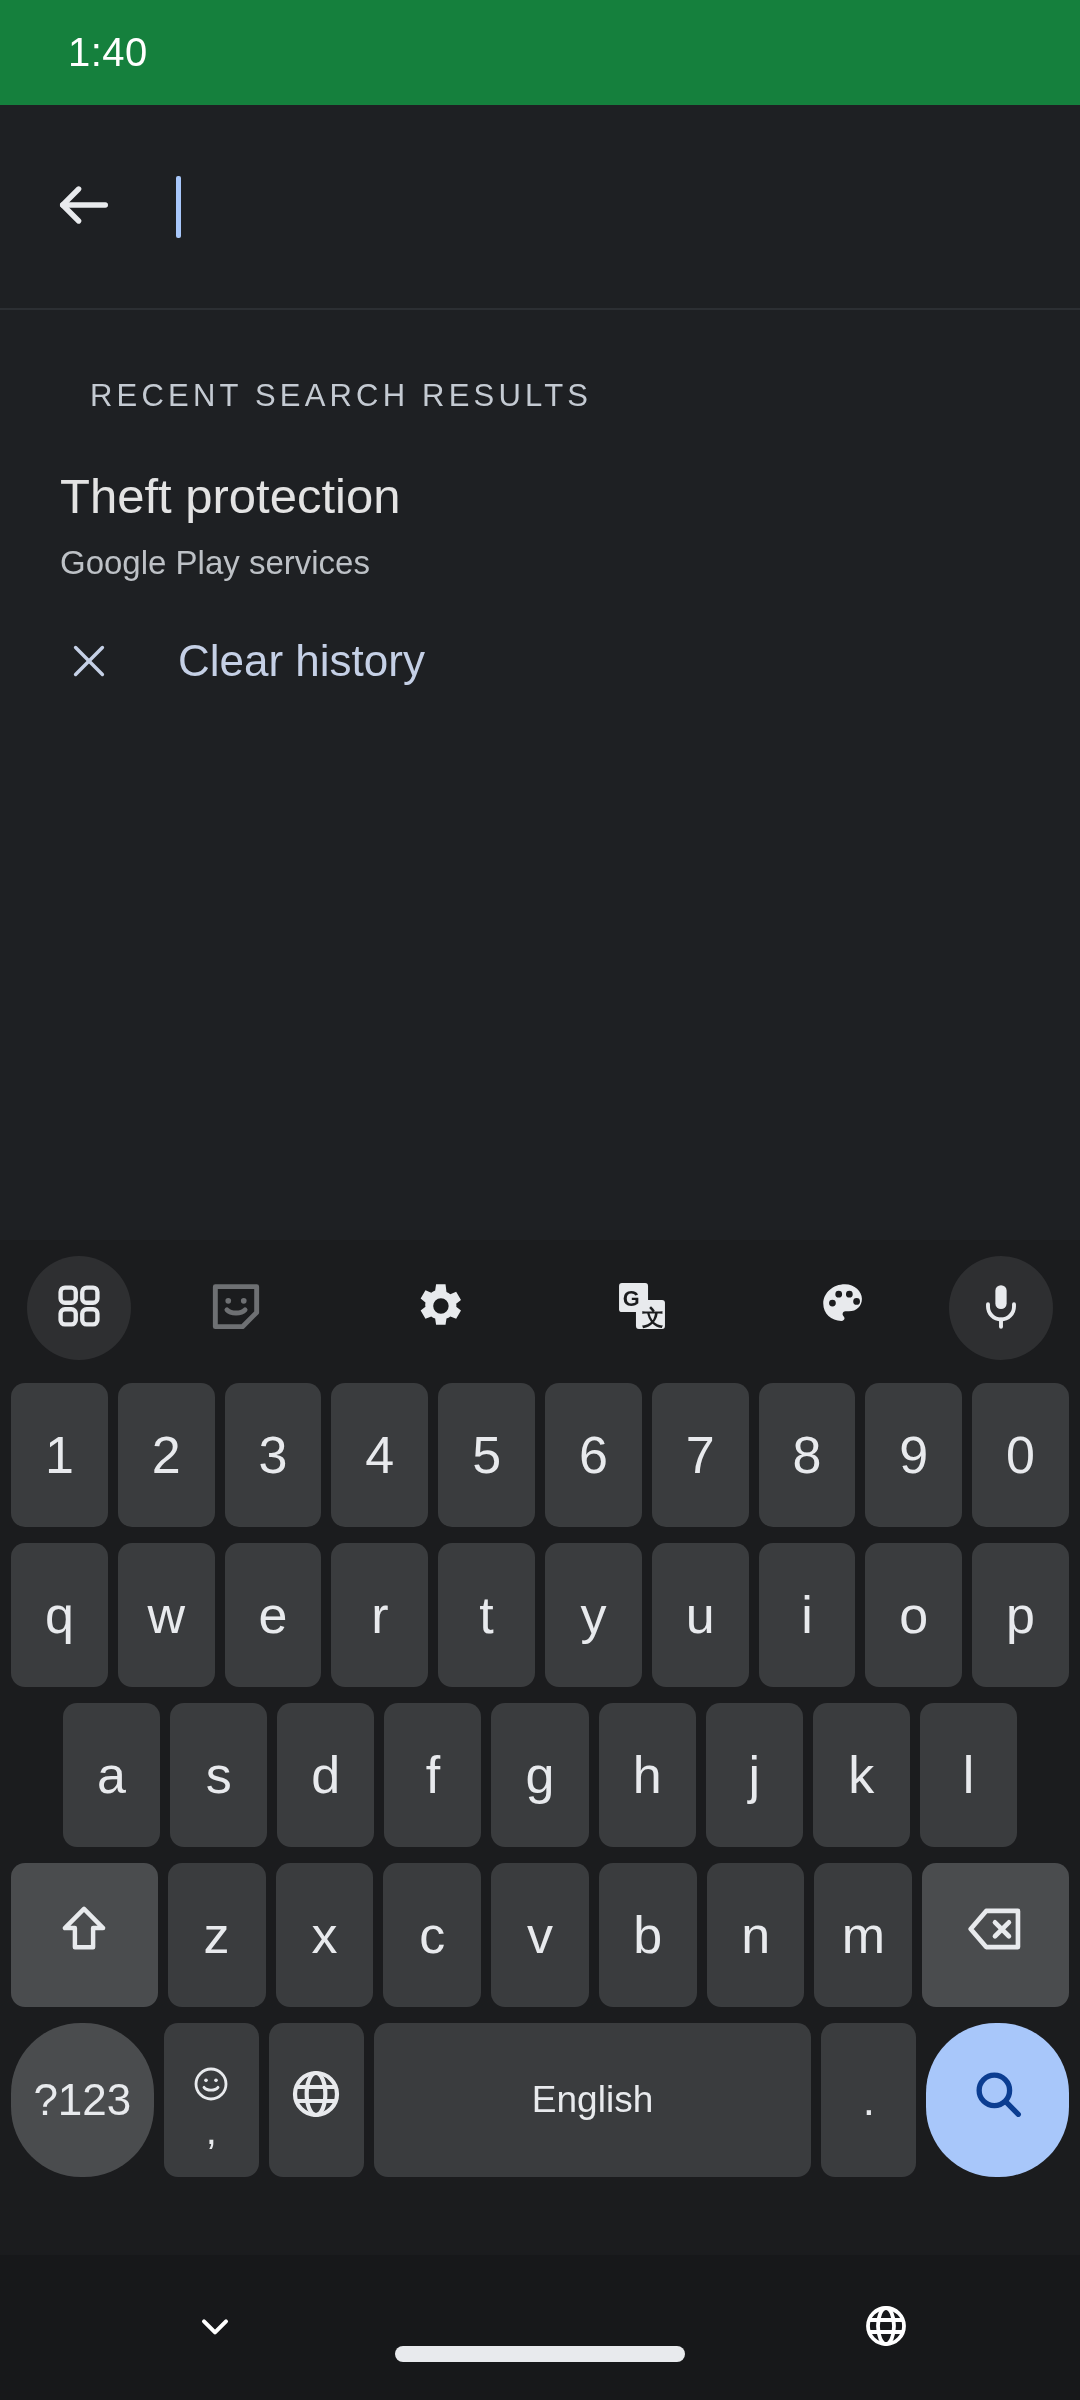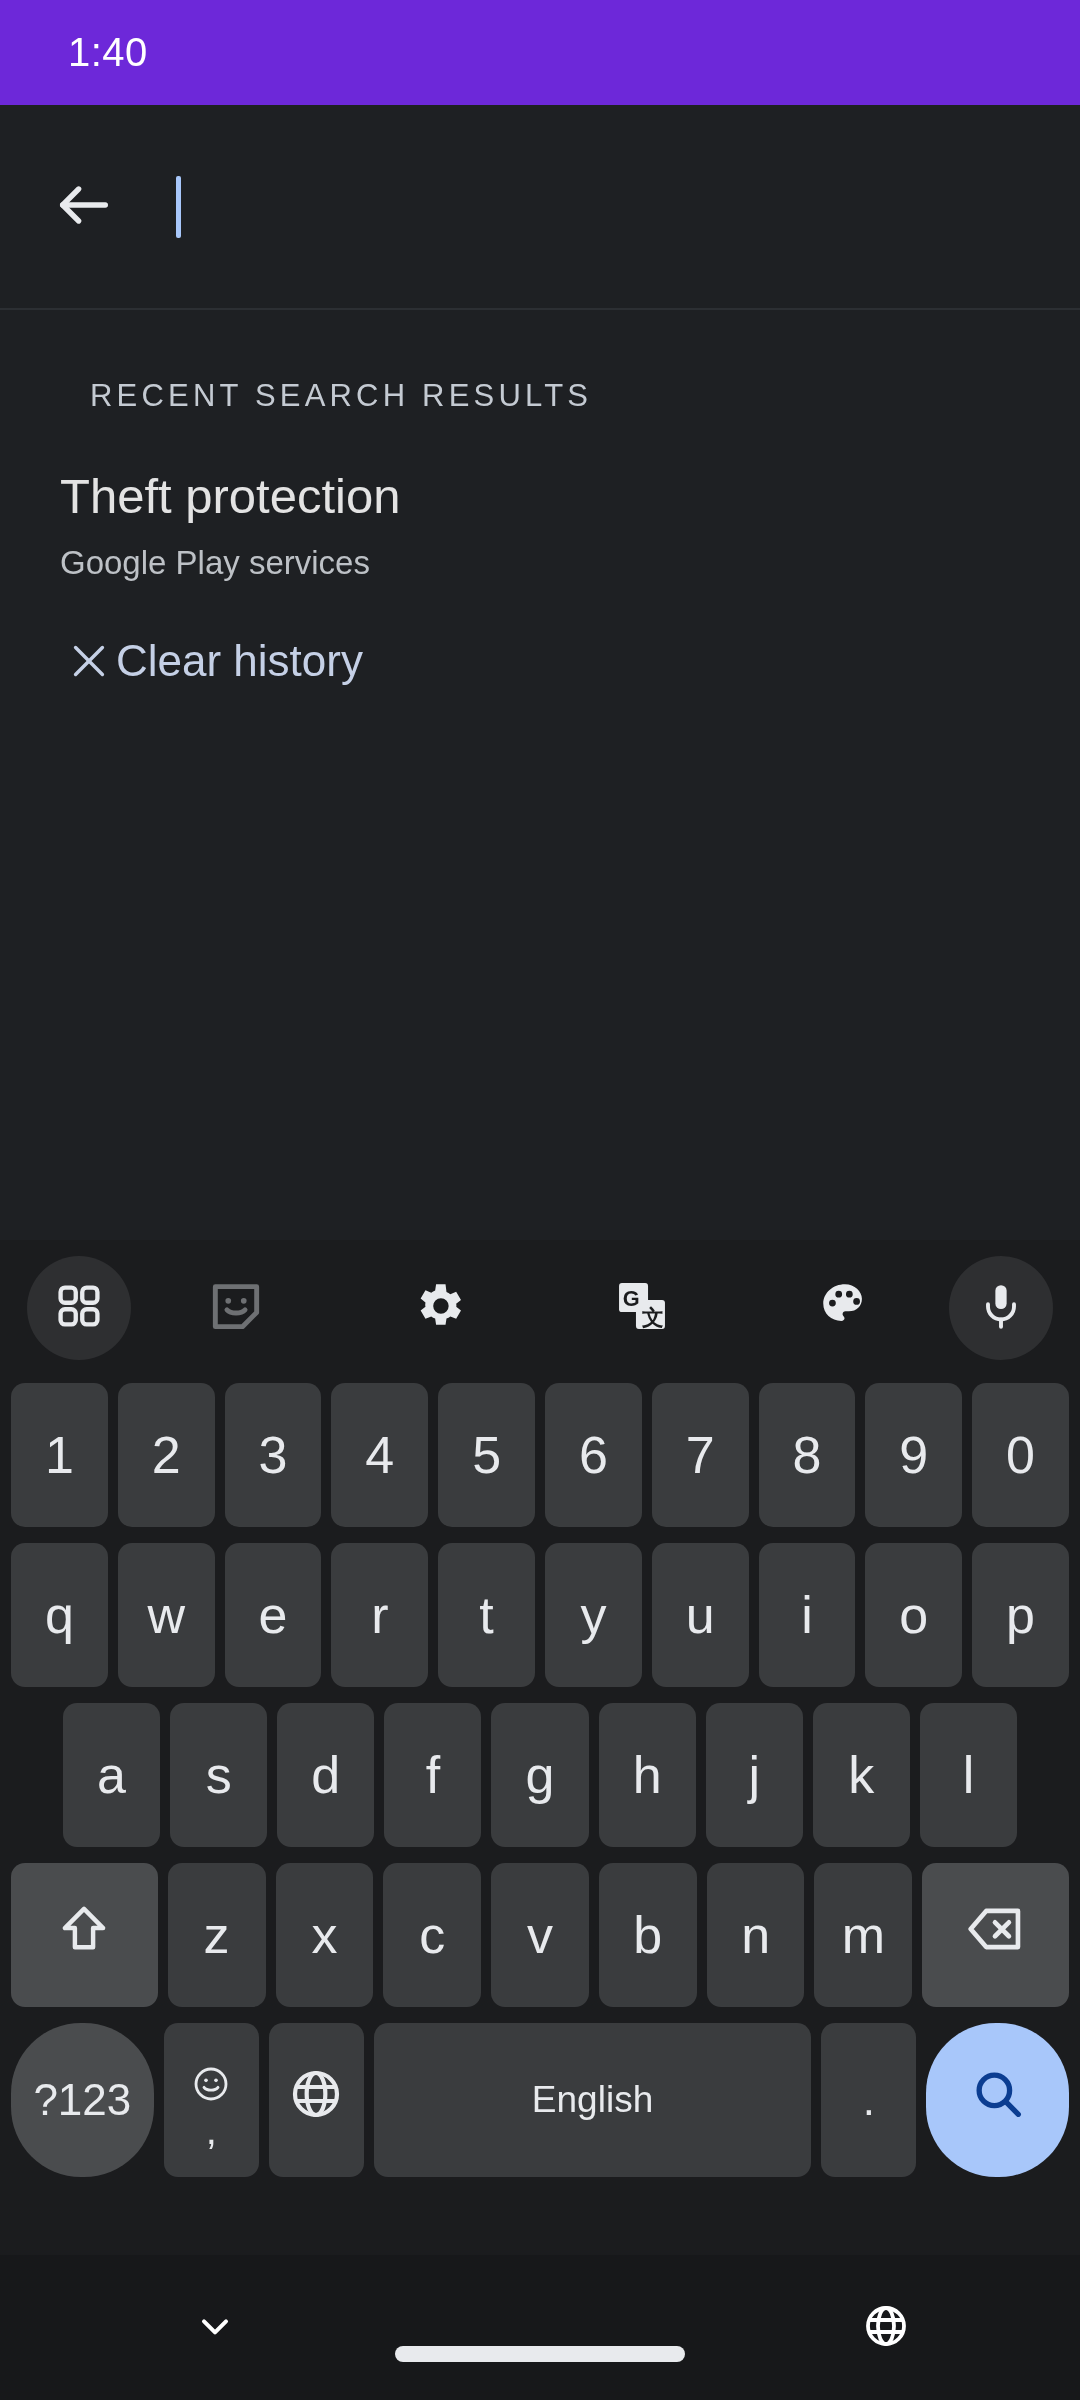--- a/index.html
+++ b/index.html
@@ -14,21 +14,21 @@
     width:1080px; height:2400px;
     background:#1E2023;
     display:flex; flex-direction:column;
   }
 
   
   .statusbar {
     height:105px; flex:0 0 105px;
     display:flex; align-items:center;
     padding:0 48px 0 68px;
-    background:#6d28d9;
+    background:#15803d;
   }
   .clock {
     color:#FFFFFF; font-size:40px; letter-spacing:.5px;
   }
   .status-right {
     margin-left:auto; display:flex; align-items:center; gap:20px;
   }
   .status-right svg { display:block; }
   .batt-pct { color:#FFFFFF; font-size:40px; margin-left:2px; }
 
@@ -71,21 +71,21 @@
 
   .clear-row {
     display:flex; align-items:center;
     padding:52px 0 0 62px;
   }
   .clear-icon {
     width:54px; height:54px; flex:0 0 54px;
     display:flex; align-items:center; justify-content:center;
   }
   .clear-label {
-    color:#C5D0E6; font-size:44px; 
+    color:#C5D0E6; font-size:44px; margin-left:62px;
   }
 
   
   .keyboard {
     flex:0 0 1015px; height:1015px;
     background:#1B1C1E;
     display:flex; flex-direction:column;
     padding:0 0 0 0;
   }
   .kb-toolbar {

